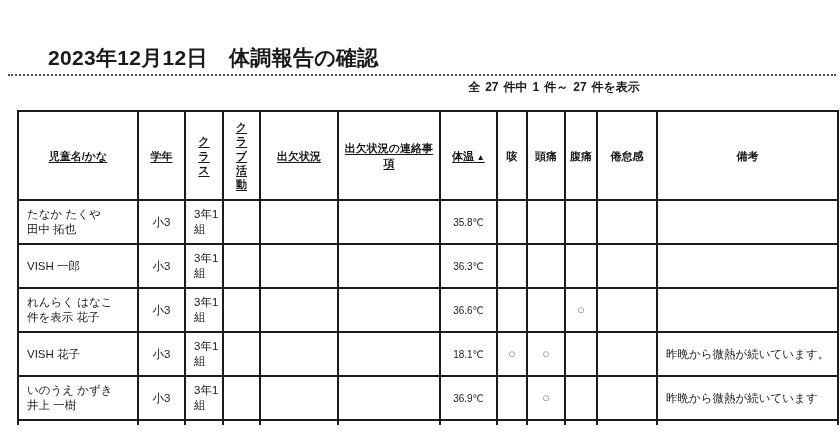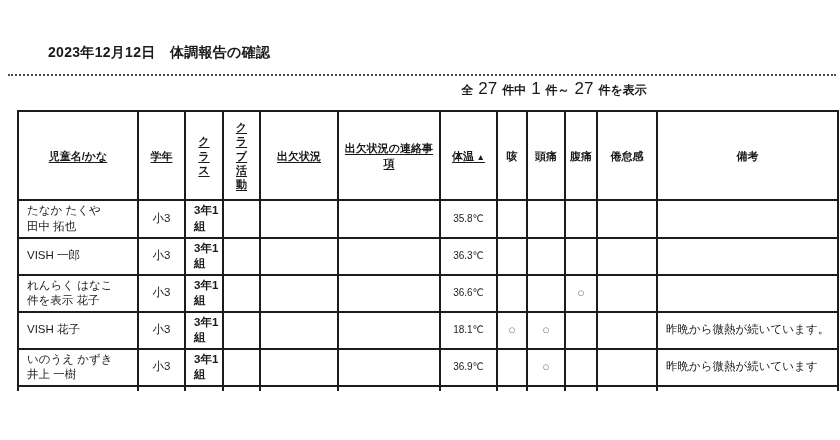--- a/index.html
+++ b/index.html
@@ -1,48 +1,48 @@
 <!DOCTYPE html>
 <html><head>
 <meta charset="utf-8">
 <style>
   html,body{margin:0;padding:0;}
   body{
     width:840px;height:440px;background:#ffffff;position:relative;overflow:hidden;
     font-family:"Liberation Sans","DejaVu Sans",sans-serif;color:#1a1a1a;
   }
   .page-title{
-    position:absolute;left:48px;top:44px;font-size:14px;font-weight:700;letter-spacing:.3px;white-space:pre;
+    position:absolute;left:48px;top:44px;font-size:21px;font-weight:700;letter-spacing:.3px;white-space:pre;
   }
   .divider{
     position:absolute;left:8px;top:74px;width:828px;height:0;border-top:2px dotted #4a4a4a;
   }
   .summary{
     position:absolute;left:398px;top:79px;width:312px;text-align:center;
     font-size:12px;font-weight:700;white-space:nowrap;
   }
-  .summary .num{font-size:17px;font-weight:400;margin:0 5px;}
+  .summary .num{font-size:12px;font-weight:700;margin:0 5px;}
   table.report{
     position:absolute;left:17px;top:110px;width:820px;border-collapse:collapse;table-layout:fixed;
     background:#fff;
   }
   th,td{border:2px solid #1c1c1c;padding:0;overflow:hidden;}
   thead tr{height:50px;}
   thead th{
     font-size:11px;font-weight:700;text-align:center;vertical-align:middle;
     line-height:1.3;padding:2px 1px;
   }
   th.col-class,th.col-club{padding:8px 7px;}
   .sortable{text-decoration:underline;text-underline-offset:2px;}
   .sort-arrow{font-size:8.5px;}
-  tbody tr{height:37px;}
+  tbody tr{height:44px;}
   tbody td{font-size:11.5px;vertical-align:middle;line-height:1.35;}
   .cell-left{text-align:left;padding:2px 3px 2px 8px;}
   .cell-center{text-align:center;border-radius:20px;}
-  td.class-cell{padding-right:2px;font-weight:bold;}
+  td.class-cell{padding-right:2px;}
   td.temp{font-size:10px;}
   td.mark{color:#777;font-size:12.5px;}
   tr.stub{height:4px;}
   tr.stub td{height:4px;border-bottom:none;line-height:0;font-size:0;padding:0;}
   
   col.c-name{width:120px;}  col.c-grade{width:47px;}  col.c-class{width:38px;}
   col.c-club{width:37px;}   col.c-att{width:78px;}    col.c-attnote{width:102px;}
   col.c-temp{width:57px;}   col.c-cough{width:30px;}  col.c-head{width:38px;}
   col.c-stomach{width:32px;}col.c-fatigue{width:60px;}col.c-remarks{width:181px;}
 </style>

